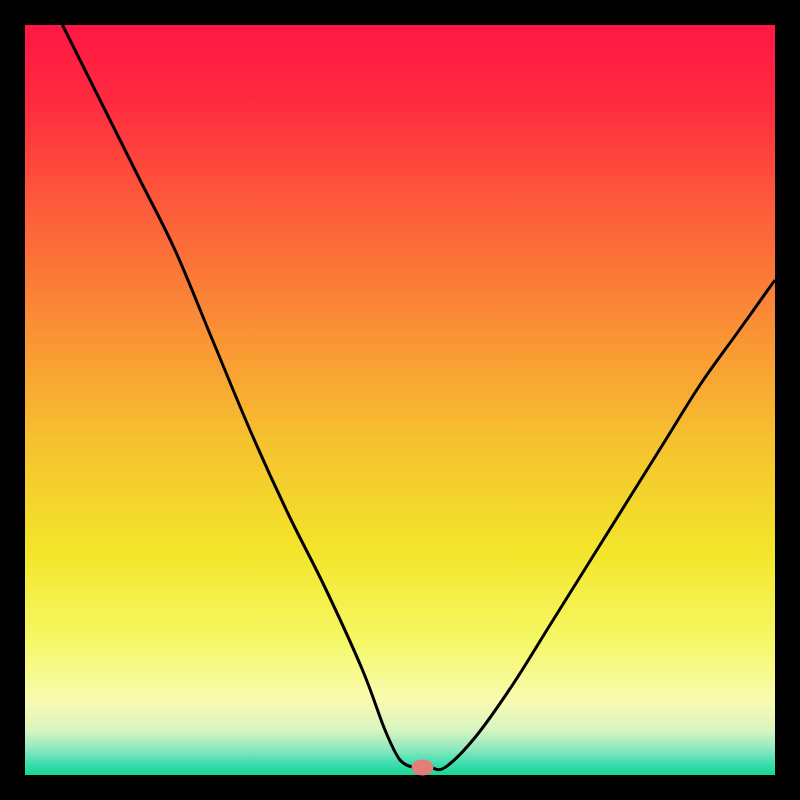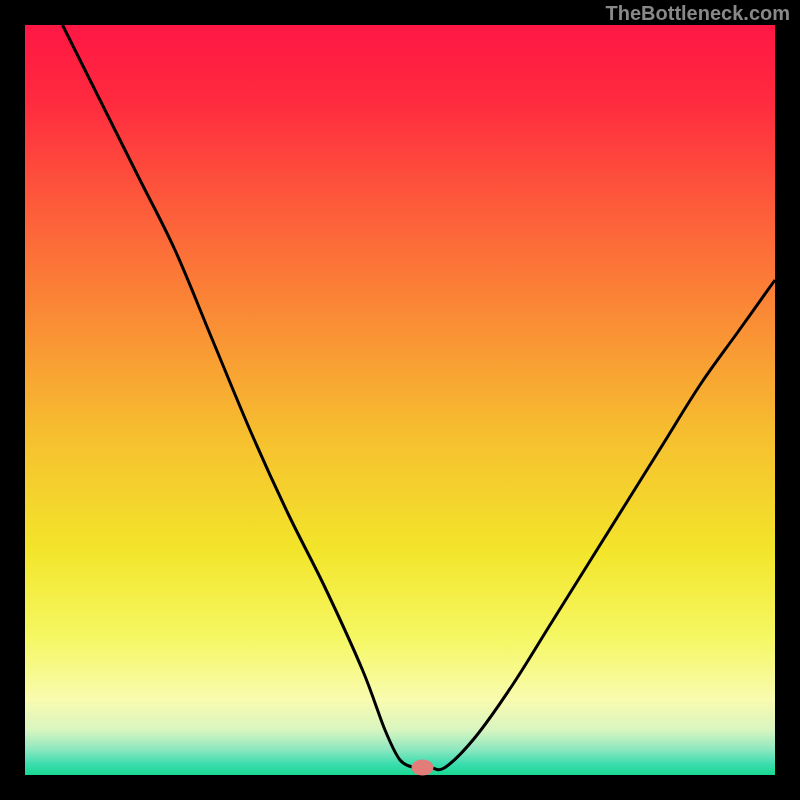--- a/index.html
+++ b/index.html
@@ -26,21 +26,20 @@
     z-index: 10;
   }
   svg {
     display: block;
   }
 </style>
 </head>
 <body>
 
 <div class="container">
-  <div class="watermark">TheBottleneck.com</div>
   <svg id="chart-svg" width="800" height="800">
     <defs>
       <linearGradient id="bg-grad" x1="0" y1="0" x2="0" y2="1">
           <stop offset="0%" stop-color="#ff1744"></stop>
           <stop offset="10%" stop-color="#ff2a3f"></stop>
           <stop offset="25%" stop-color="#fd5e3a"></stop>
           <stop offset="40%" stop-color="#fa8f35"></stop>
           <stop offset="55.00000000000001%" stop-color="#f6c02f"></stop>
           <stop offset="70%" stop-color="#f3e52a"></stop>
           <stop offset="82%" stop-color="#f5f865"></stop>

